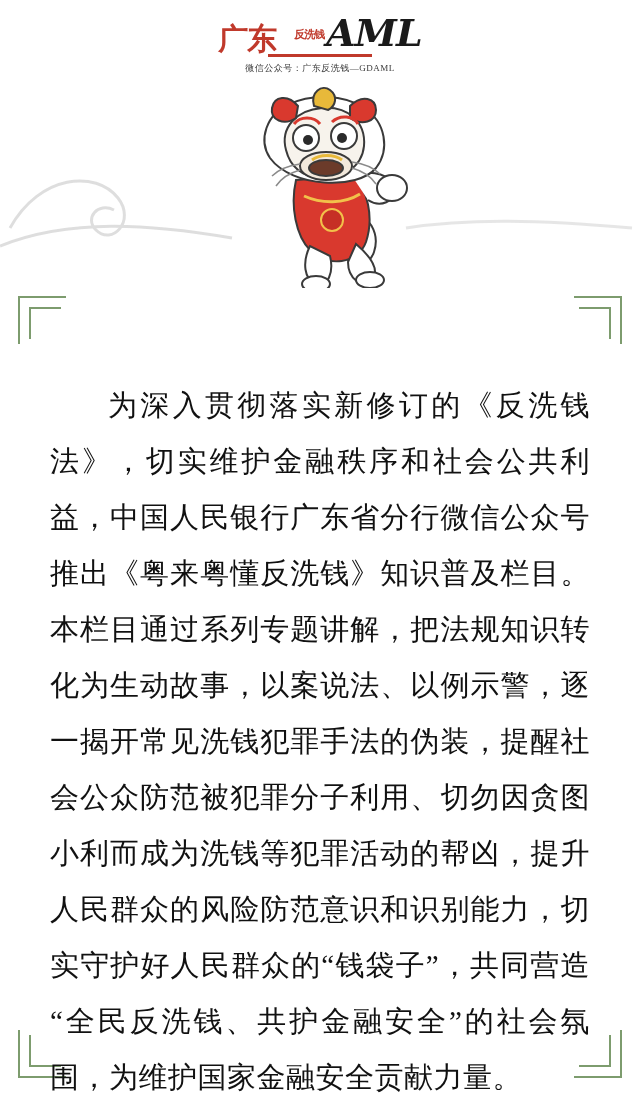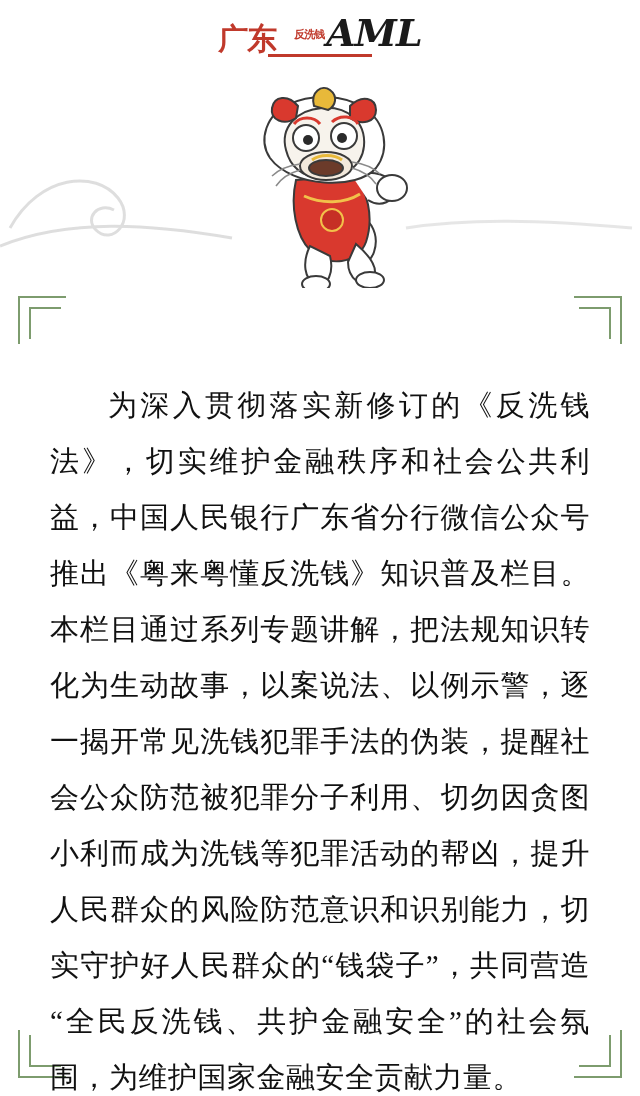--- a/index.html
+++ b/index.html
@@ -129,20 +129,21 @@
 </style>
 </head>
 <body>
 
 <div class="header">
   <div class="logo-row">
     <span class="logo-cn"><span>广东</span><span class="small-mark">反洗钱</span></span>
     <span class="logo-aml">AML</span>
   </div>
   <div class="logo-underline"></div>
+  <div class="logo-sub">微信公众号：广东反洗钱—GDAML</div>
 </div>
 
 <div class="illo">
   <svg width="640" height="210" viewBox="0 0 640 210" xmlns="http://www.w3.org/2000/svg" aria-hidden="true">
 
     <g fill="none" stroke="#d9d9d9" stroke-width="3" opacity="0.85">
       <path d="M10 150 C 40 96, 96 92, 118 120 C 136 143, 112 168, 96 152 C 84 140, 98 124, 114 132"></path>
       <path d="M0 168 C 70 140, 150 146, 232 160"></path>
       <path d="M406 150 C 470 140, 540 142, 632 150" stroke="#e2e2e2"></path>
     </g>

